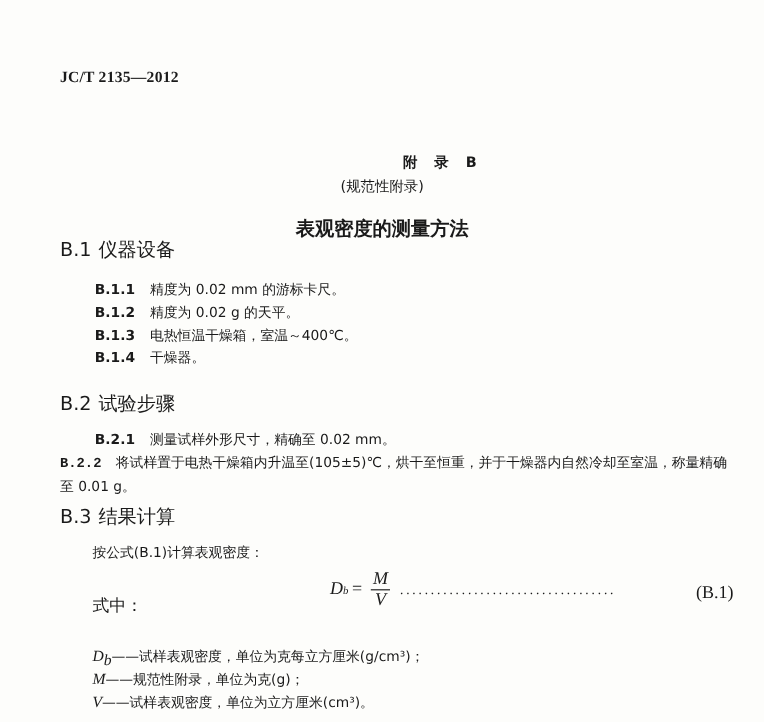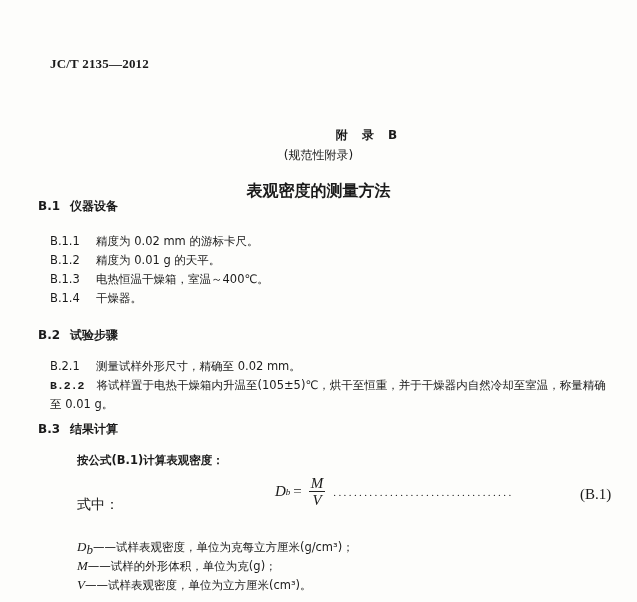--- a/index.html
+++ b/index.html
@@ -9,27 +9,27 @@
     color: #1a1a1a;
     font-family: "DejaVu Sans", "Liberation Sans", sans-serif;
     position: relative;
   }
   .abs { position: absolute; white-space: nowrap; }
   .std-code { left: 50px; top: 56px; font-family: "Liberation Serif", serif; font-weight: bold; font-size: 13px; letter-spacing: 0.2px; }
   .center { left: 0; width: 637px; text-align: center; }
   .app-title { top: 127px; font-size: 12px; font-weight: bold; word-spacing: 10px; padding-left: 48px; }
   .app-sub { top: 147px; font-size: 12px; font-weight: normal; }
   .app-name { top: 181px; font-size: 16px; font-weight: bold; }
-  .h2 { left: 38px; font-size: 12px; font-weight: bold; }
+  .h2 { left: 50px; font-size: 16px; font-weight: normal; }
   .h2 .num { display: inline-block; width: 32px; }
   .item { left: 50px; font-size: 11.5px; }
-  .item .num { display: inline-block; width: 46px; font-weight: normal; }
+  .item .num { display: inline-block; width: 46px; font-weight: bold; margin-left: 29px; }
   .para { left: 50px; font-size: 11.5px; line-height: 19px; width: 560px; white-space: normal; }
   .para .num { font-weight: bold; margin-right: 12px; font-family: Liberation Mono, monospace; }
-  .formula-intro { left: 77px; top: 453px; font-size: 11.5px; font-weight: bold; }
+  .formula-intro { left: 77px; top: 453px; font-size: 11.5px; }
   .formula { left: 275px; top: 475px; font-family: "Liberation Serif", serif; font-style: italic; font-size: 15px; display: flex; align-items: center; }
   .frac { display: inline-flex; flex-direction: column; align-items: center; margin: 0 4px; }
   .frac .top { border-bottom: 1px solid #222; padding: 0 2px; line-height: 16px; }
   .frac .bot { line-height: 16px; }
   .sub { font-size: 9px; vertical-align: -3px; }
   .dots { font-style: normal; letter-spacing: 2.4px; font-size: 11px; margin-left: 4px; }
   .eqno { left: 580px; top: 486px; font-size: 15px; font-family: "Liberation Serif", serif; }
   .where { left: 77px; top: 496px; font-size: 14px; }
   .def { left: 77px; font-size: 11.5px; }
   .def .sym { font-family: "Liberation Serif", serif; font-style: italic; font-size: 13px; }
@@ -40,21 +40,21 @@
 <div class="abs std-code">JC/T 2135—2012</div>
 
 <div class="abs center app-title">附 录 B</div>
 <div class="abs center app-sub">(规范性附录)</div>
 <div class="abs center app-name">表观密度的测量方法</div>
 
 <div class="abs h2" style="top:198px">
   <span class="num">B.1</span><span>仪器设备</span>
 </div>
 <div class="abs item" style="top:234px"><span class="num">B.1.1</span><span>精度为 0.02 mm 的游标卡尺。</span></div>
-<div class="abs item" style="top:253px"><span class="num">B.1.2</span><span>精度为 0.01 g 的天平。</span></div>
+<div class="abs item" style="top:253px"><span class="num">B.1.2</span><span>精度为 0.02 g 的天平。</span></div>
 <div class="abs item" style="top:272px"><span class="num">B.1.3</span><span>电热恒温干燥箱，室温～400℃。</span></div>
 <div class="abs item" style="top:291px"><span class="num">B.1.4</span><span>干燥器。</span></div>
 
 <div class="abs h2" style="top:327px">
   <span class="num">B.2</span><span>试验步骤</span>
 </div>
 <div class="abs item" style="top:359px"><span class="num">B.2.1</span><span>测量试样外形尺寸，精确至 0.02 mm。</span></div>
 <div class="abs para" style="top:376px"><span class="num">B.2.2</span><span>将试样置于电热干燥箱内升温至(105±5)℃，烘干至恒重，并于干燥器内自然冷却至室温，称量精确至 0.01 g。</span></div>
 
 <div class="abs h2" style="top:421px">
@@ -69,14 +69,14 @@
   <span class="frac">
     <span class="top">M</span>
     <span class="bot">V</span>
   </span>
   <span class="dots">...................................</span>
 </div>
 <div class="abs eqno">(B.1)</div>
 
 <div class="abs where">式中：</div>
 <div class="abs def" style="top:539px"><span class="sym">D</span><span class="sym sub">b</span><span>——试样表观密度，单位为克每立方厘米(g/cm³)；</span></div>
-<div class="abs def" style="top:558px"><span class="sym">M</span><span>——试样的外形体积，单位为克(g)；</span></div>
+<div class="abs def" style="top:558px"><span class="sym">M</span><span>——规范性附录，单位为克(g)；</span></div>
 <div class="abs def" style="top:577px"><span class="sym">V</span><span>——试样表观密度，单位为立方厘米(cm³)。</span></div>
 
 </body></html>

